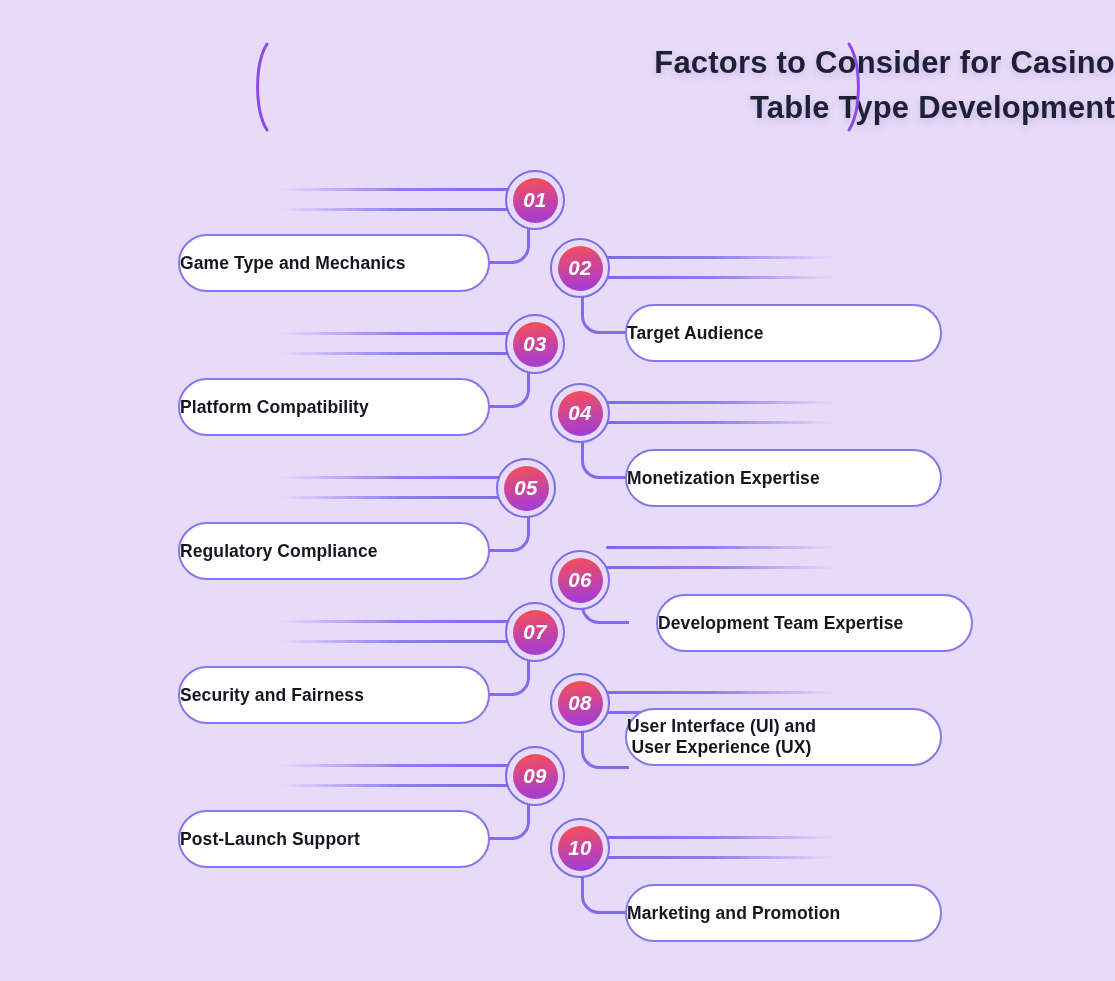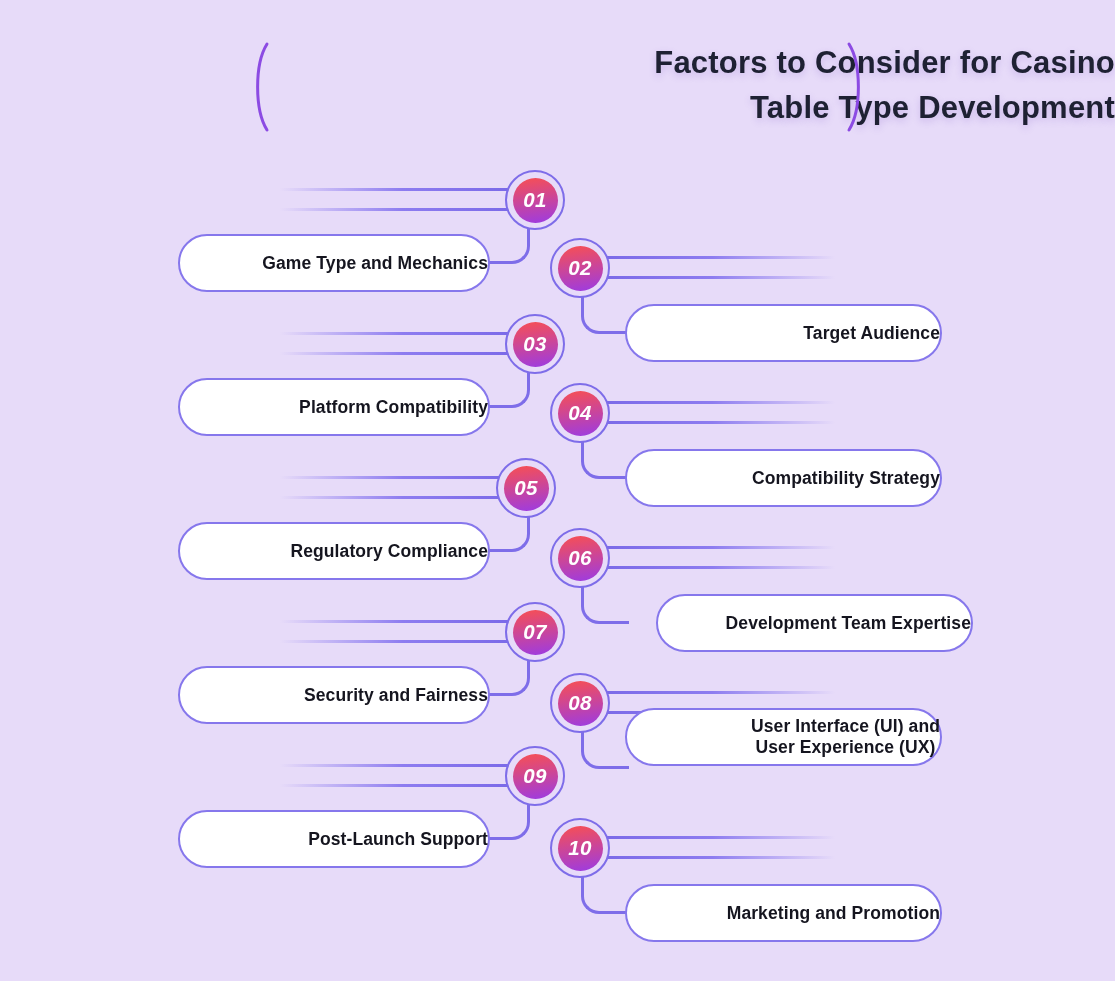--- a/index.html
+++ b/index.html
@@ -53,21 +53,21 @@
     display:flex;align-items:center;justify-content:center;font-style:italic;
   }
   .num{
     color:#fff;font-size:20.5px;font-weight:700;letter-spacing:.4px;
   }
   .capsule{
     position:absolute;height:58px;
     background:#fff;
     border:2.5px solid var(--pill-border);
     border-radius:29px;
-    display:flex;align-items:center;justify-content:flex-end;
+    display:flex;align-items:center;justify-content:flex-start;
     z-index:2;
   }
   .label{
     color:var(--label);
     font-size:17.5px;font-weight:700;line-height:21px;
     text-align:center;white-space:pre-line;
     letter-spacing:.1px;
   }
 </style>
 </head>
@@ -128,41 +128,41 @@
       <div class="item">
     <div class="streak s-top to-right" style="left: 606px; top: 401px; width: 236px;"></div>
     <div class="streak s-bot to-right" style="left: 606px; top: 421px; width: 236px;"></div>
     <div class="elbow right" style="left: 581px; top: 437px; width: 48px; height: 42px;"></div>
     <div class="ring" style="left: 550px; top: 383px;">
       <div class="badge">
         <span class="num">04</span>
       </div>
     </div>
     <div class="capsule" style="left: 625px; top: 449px; width: 317px;">
-      <span class="label">Compatibility Strategy</span>
+      <span class="label">Monetization Expertise</span>
     </div>
   </div>
       <div class="item">
     <div class="streak s-top to-left" style="left: 273px; top: 476px; width: 236px;"></div>
     <div class="streak s-bot to-left" style="left: 273px; top: 496px; width: 236px;"></div>
     <div class="elbow left" style="left: 486px; top: 512px; width: 44px; height: 40px;"></div>
     <div class="ring" style="left: 496px; top: 458px;">
       <div class="badge">
         <span class="num">05</span>
       </div>
     </div>
     <div class="capsule" style="left: 178px; top: 522px; width: 312px;">
       <span class="label">Regulatory Compliance</span>
     </div>
   </div>
       <div class="item">
     <div class="streak s-top to-right" style="left: 606px; top: 546px; width: 236px;"></div>
     <div class="streak s-bot to-right" style="left: 606px; top: 566px; width: 236px;"></div>
     <div class="elbow right" style="left: 581px; top: 582px; width: 48px; height: 42px;"></div>
-    <div class="ring" style="left: 550px; top: 528px;">
+    <div class="ring" style="left: 550px; top: 550px;">
       <div class="badge">
         <span class="num">06</span>
       </div>
     </div>
     <div class="capsule" style="left: 656px; top: 594px; width: 317px;">
       <span class="label">Development Team Expertise</span>
     </div>
   </div>
       <div class="item">
     <div class="streak s-top to-left" style="left: 273px; top: 620px; width: 236px;"></div>

